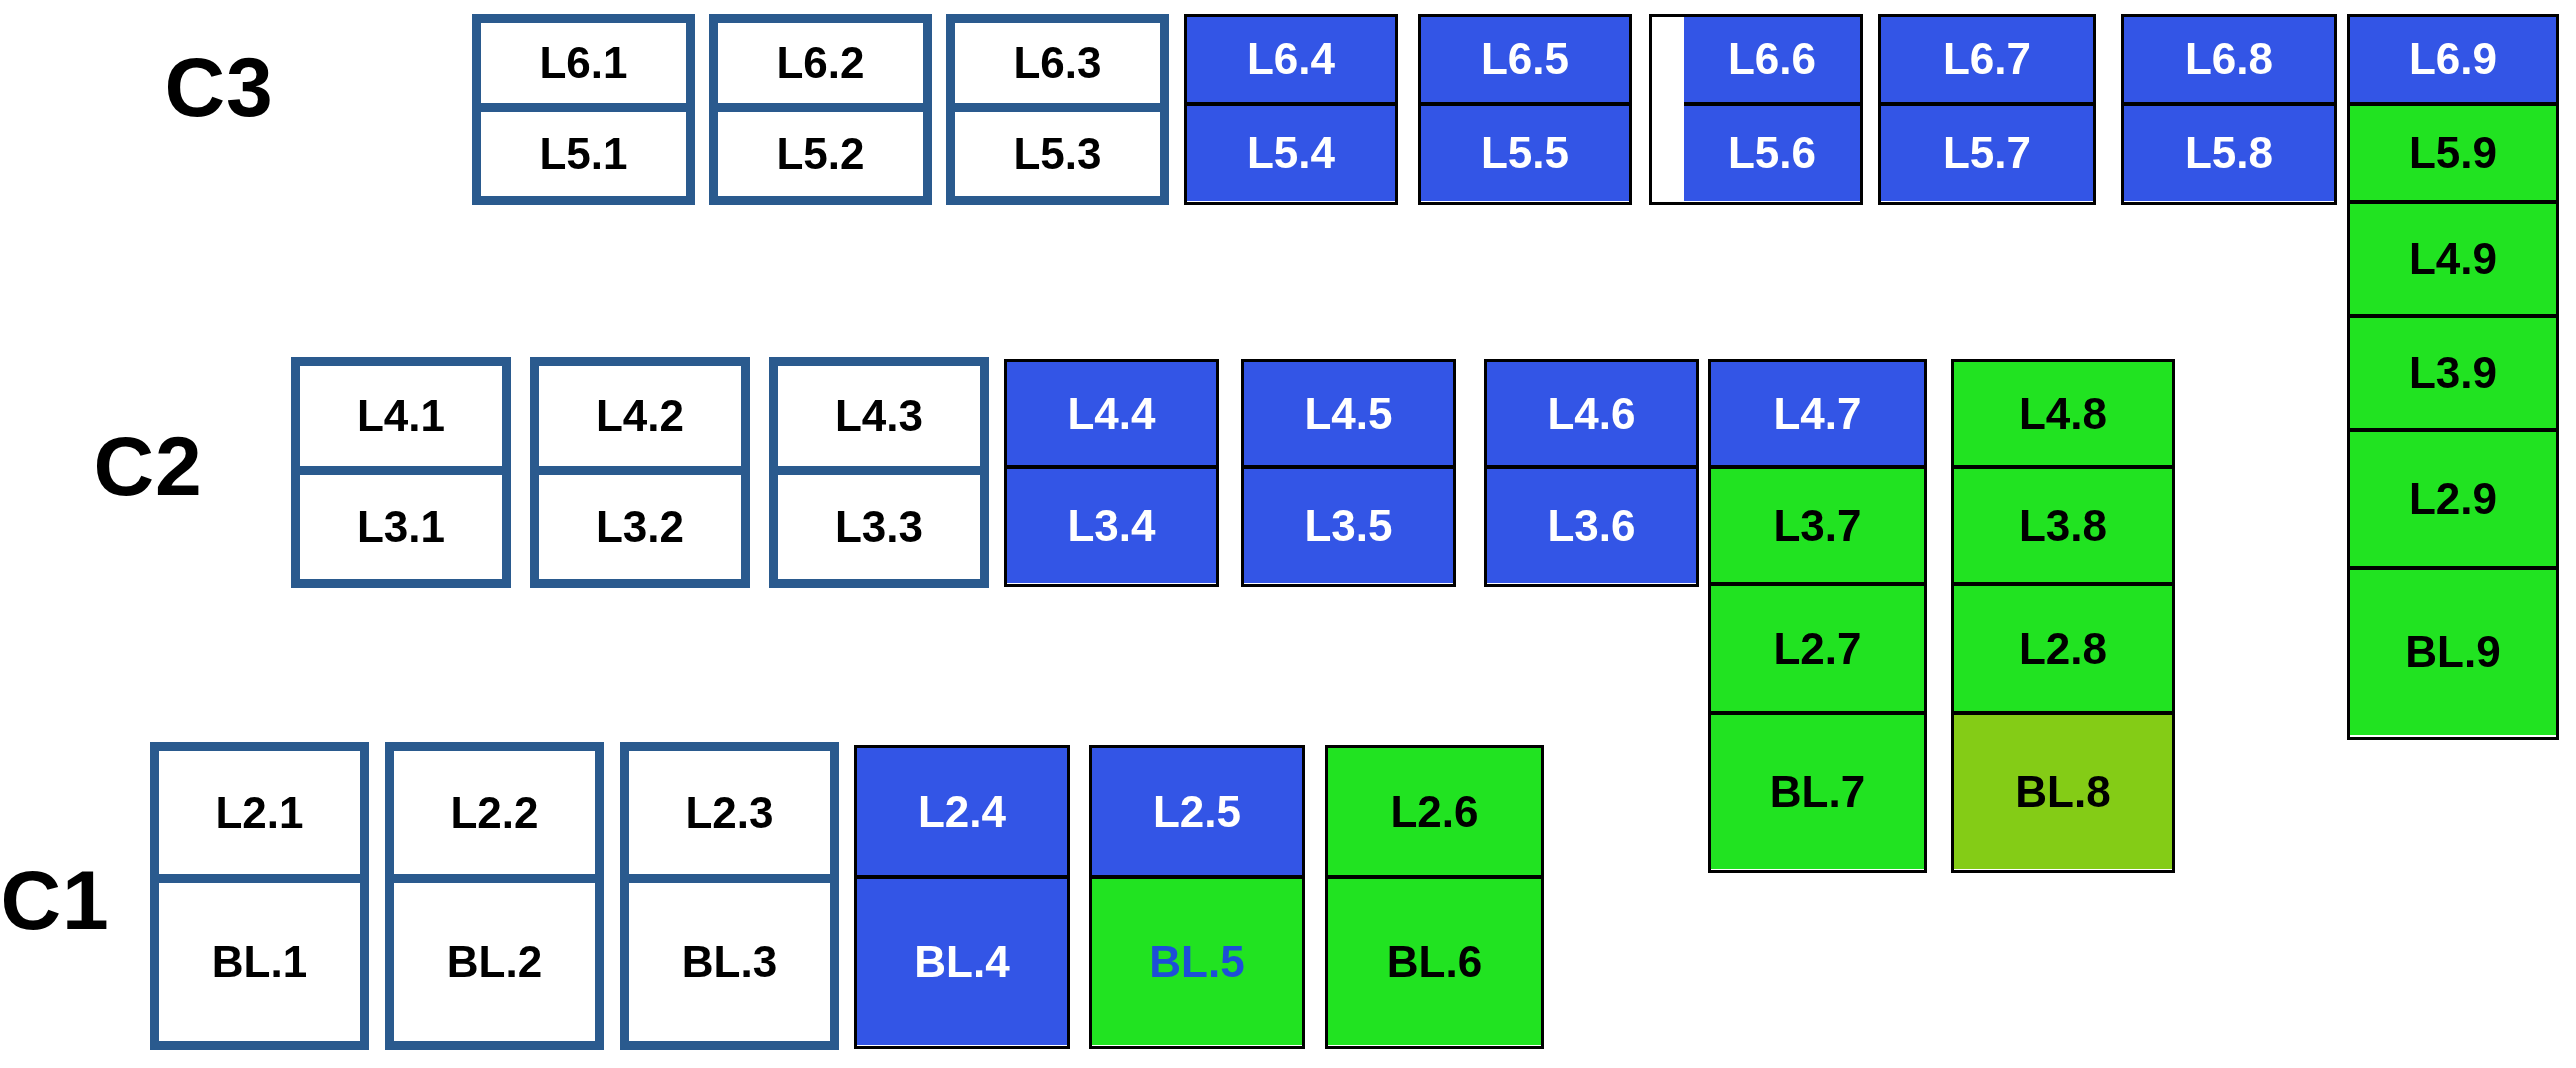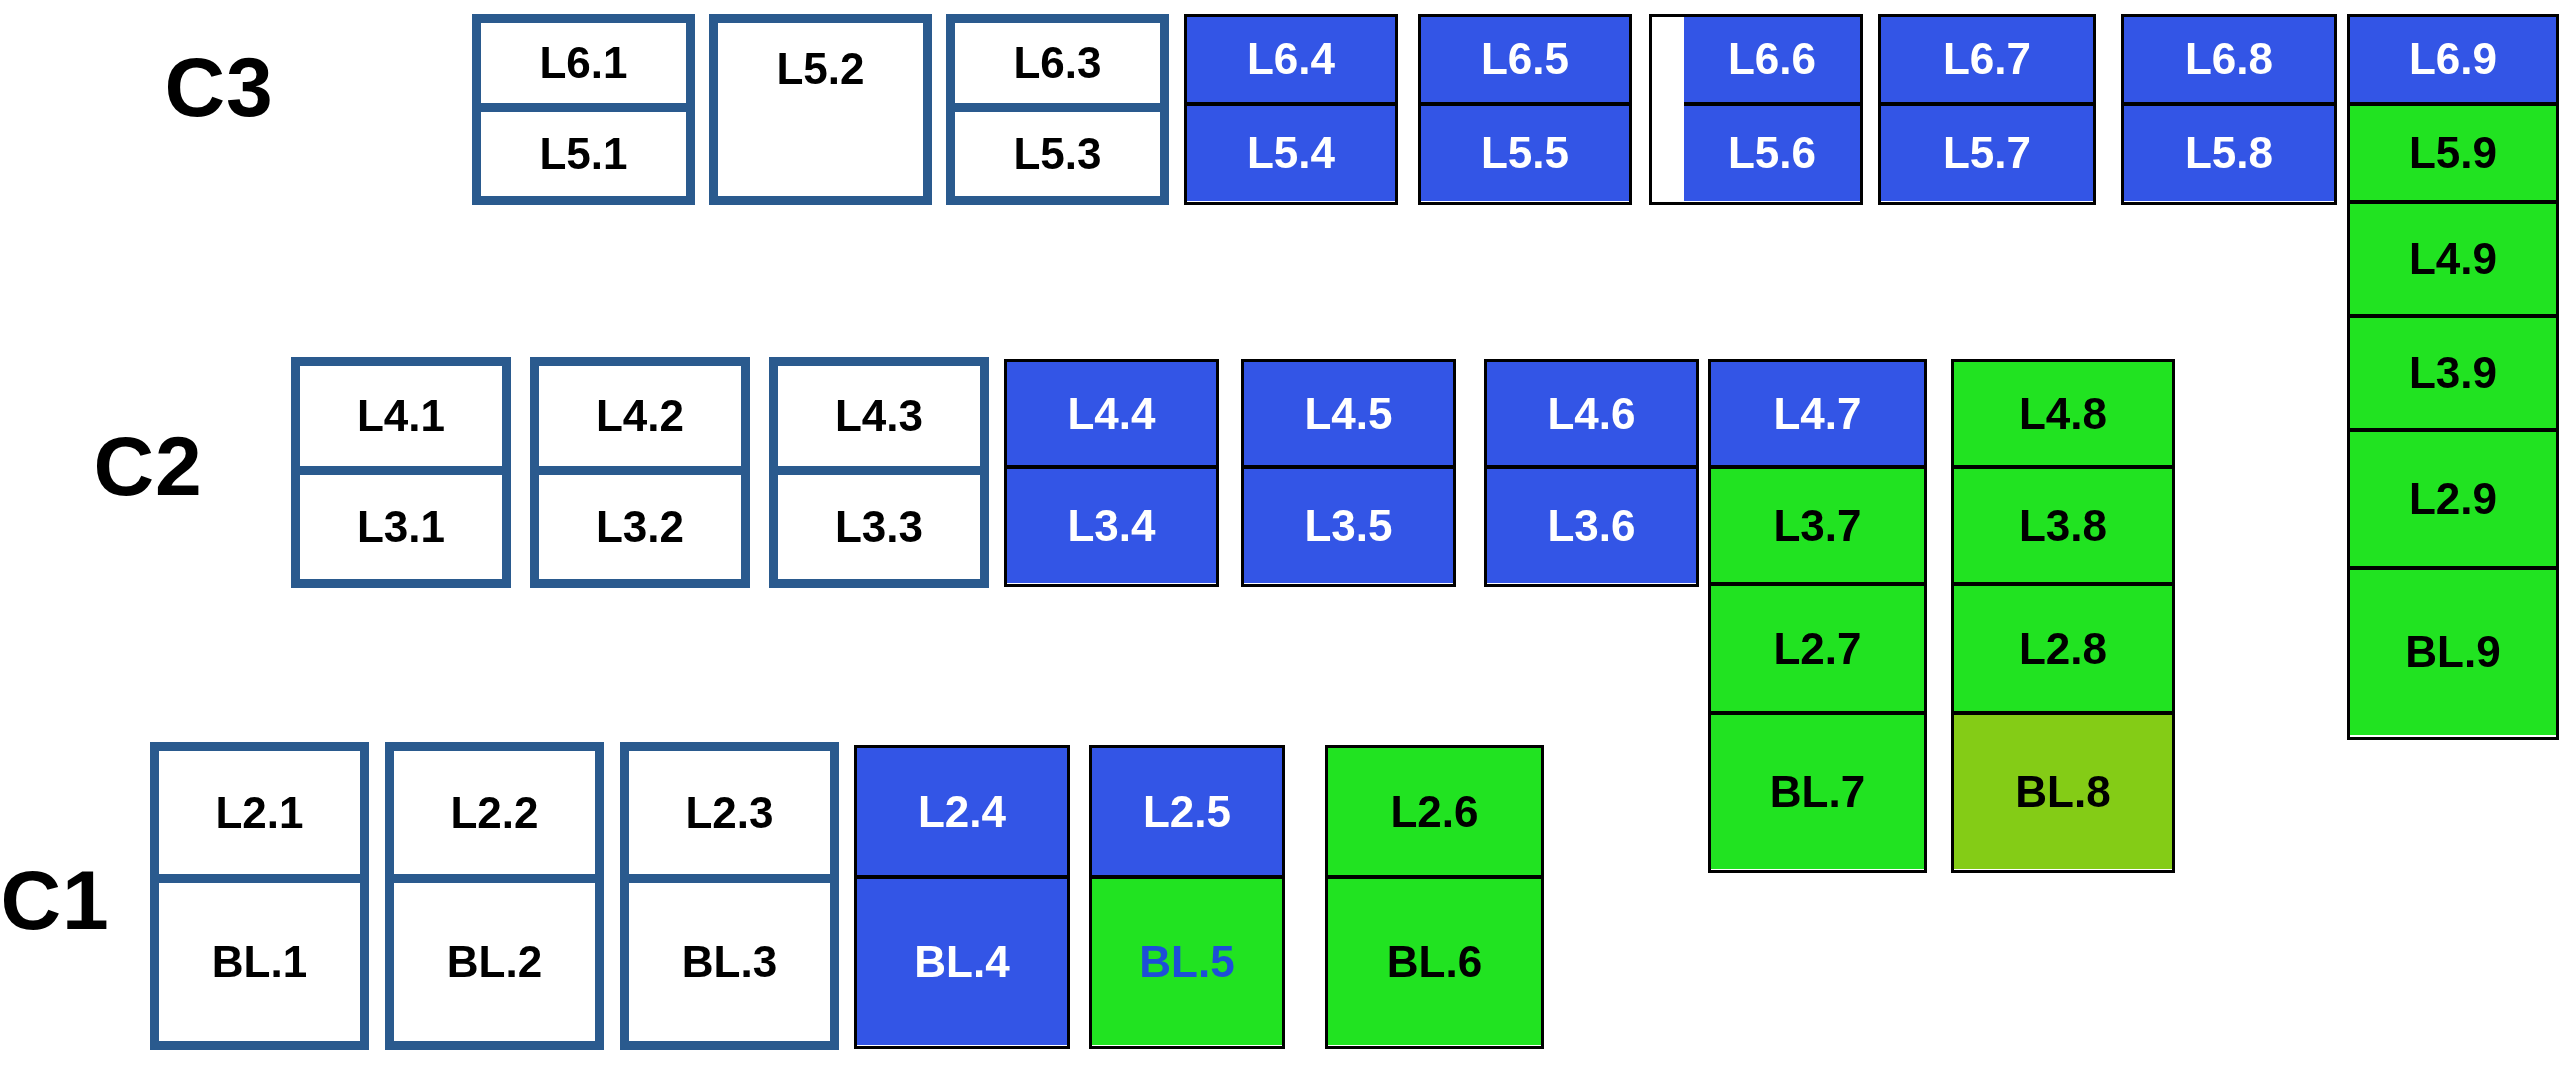--- a/index.html
+++ b/index.html
@@ -60,20 +60,23 @@
     <div class="row-label" style="left: 55px; top: 900px;">C1</div>
     <div class="stack outlined" style="left: 472px; top: 13.7px; width: 223px; height: 191px;">
       <div class="cell" style="height: 80px; flex: 0 0 auto; background: rgb(255, 255, 255);">
         <span class="lbl" style="color: rgb(0, 0, 0);">L6.1</span>
       </div>
       <div class="cell" style="height: 93px; flex: 0 0 auto; background: rgb(255, 255, 255);">
         <span class="lbl" style="color: rgb(0, 0, 0);">L5.1</span>
       </div>
     </div>
     <div class="stack outlined" style="left: 709px; top: 13.7px; width: 223px; height: 191px;">
+      <div class="cell" style="height: 80px; flex: 0 0 auto; background: rgb(255, 255, 255);">
+        <span class="lbl" style="color: rgb(0, 0, 0);">L6.2</span>
+      </div>
       <div class="cell" style="height: 93px; flex: 0 0 auto; background: rgb(255, 255, 255);">
         <span class="lbl" style="color: rgb(0, 0, 0);">L5.2</span>
       </div>
     </div>
     <div class="stack outlined" style="left: 946px; top: 13.7px; width: 223px; height: 191px;">
       <div class="cell" style="height: 80px; flex: 0 0 auto; background: rgb(255, 255, 255);">
         <span class="lbl" style="color: rgb(0, 0, 0);">L6.3</span>
       </div>
       <div class="cell" style="height: 93px; flex: 0 0 auto; background: rgb(255, 255, 255);">
         <span class="lbl" style="color: rgb(0, 0, 0);">L5.3</span>
@@ -240,21 +243,21 @@
       </div>
     </div>
     <div class="stack solid" style="left: 854px; top: 745px; width: 216px; height: 304px;">
       <div class="cell" style="height: 127px; flex: 0 0 auto; background: rgb(51, 85, 230);">
         <span class="lbl" style="color: rgb(255, 255, 255);">L2.4</span>
       </div>
       <div class="cell" style="height: 170px; flex: 0 0 auto; background: rgb(51, 85, 230);">
         <span class="lbl" style="color: rgb(255, 255, 255);">BL.4</span>
       </div>
     </div>
-    <div class="stack solid" style="left: 1089px; top: 745px; width: 196px; height: 304px;">
+    <div class="stack solid" style="left: 1089px; top: 745px; width: 216px; height: 304px;">
       <div class="cell" style="height: 127px; flex: 0 0 auto; background: rgb(51, 85, 230);">
         <span class="lbl" style="color: rgb(255, 255, 255);">L2.5</span>
       </div>
       <div class="cell" style="height: 170px; flex: 0 0 auto; background: rgb(33, 227, 33);">
         <span class="lbl" style="color: #1d4ed8; text-align: right;">BL.5</span>
       </div>
     </div>
     <div class="stack solid" style="left: 1325px; top: 745px; width: 219px; height: 304px;">
       <div class="cell" style="height: 127px; flex: 0 0 auto; background: rgb(33, 227, 33);">
         <span class="lbl" style="color: rgb(0, 0, 0);">L2.6</span>

